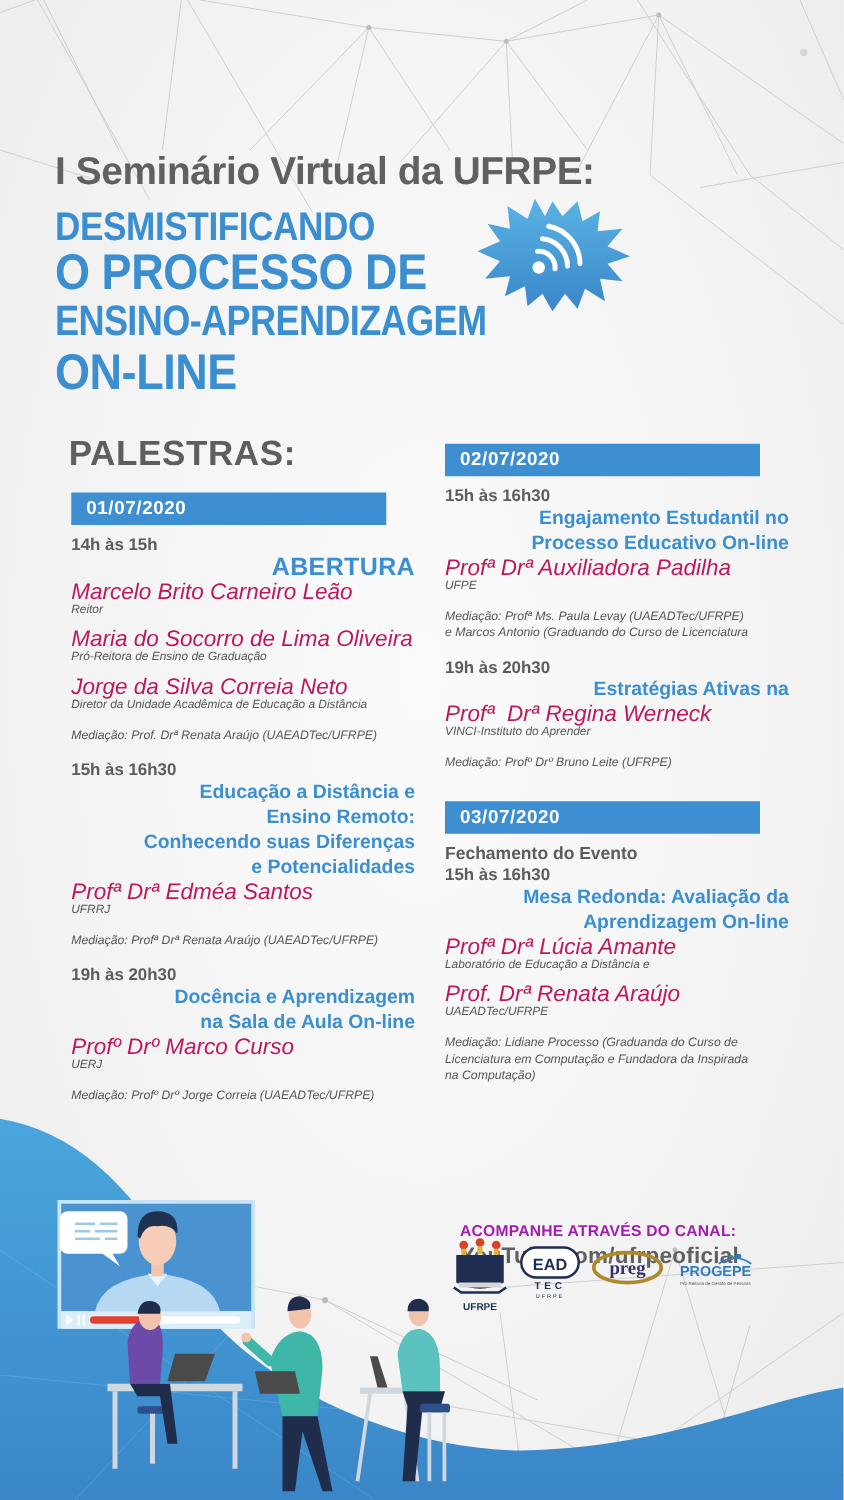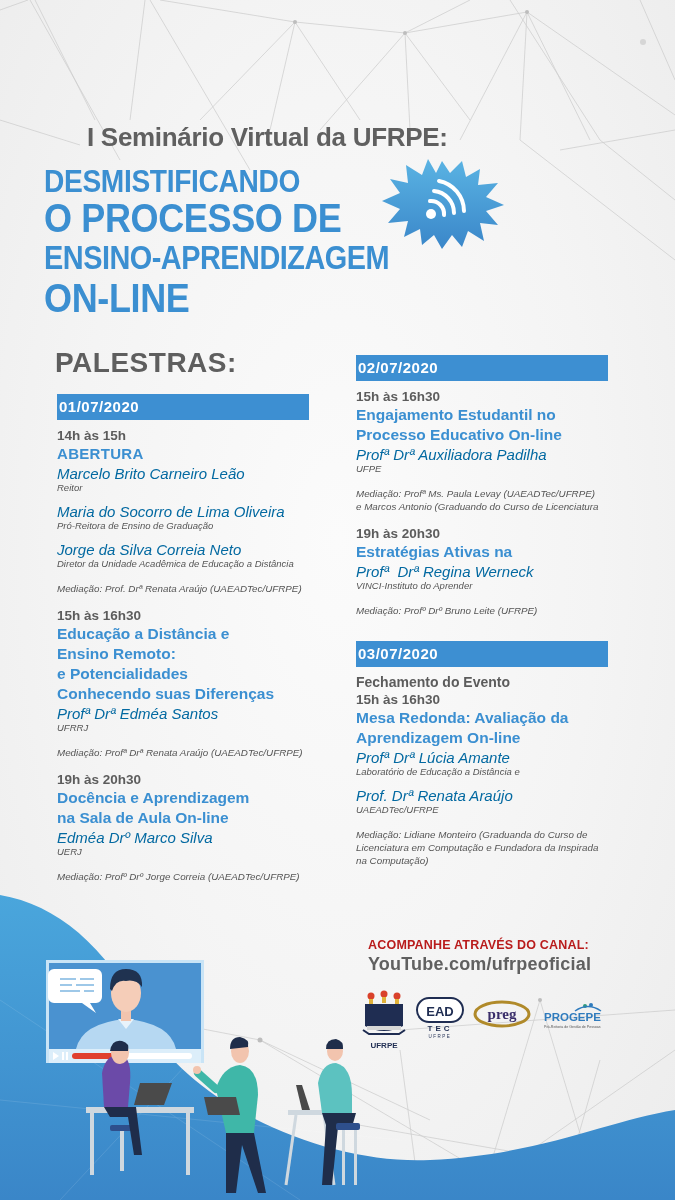--- a/index.html
+++ b/index.html
@@ -11,51 +11,51 @@
     color: #5a5a5a;
   }
   .bg {
     position: absolute; inset: 0;
     background: radial-gradient(ellipse at 50% 45%, #fbfbfb 0%, #f4f4f4 55%, #ececec 100%);
   }
   .net { position: absolute; inset: 0; }
   .blue-wave { position: absolute; left: 0; top: 0; width: 675px; height: 1200px; }
 
   .headline { position: absolute; left: 44px; top: 118px; }
-  .hl-1 { font-size: 26px; font-weight: bold; color: #606060; letter-spacing: -0.3px; line-height: 38px; margin-left: 43px; }
+  .hl-1 { font-size: 31px; font-weight: bold; color: #606060; letter-spacing: -0.3px; line-height: 38px; }
   .hl-2 { font-size: 32px; font-weight: bold; color: #3b8fd1; line-height: 34px; margin-top: 8px; letter-spacing: -0.4px; transform: scaleX(0.88); transform-origin: left; }
   .hl-3 { font-size: 40px; font-weight: bold; color: #3b8fd1; line-height: 40px; letter-spacing: -0.4px; transform: scaleX(0.9); transform-origin: left; }
   .hl-4 { font-size: 34px; font-weight: bold; color: #3b8fd1; line-height: 38px; letter-spacing: -0.6px; transform: scaleX(0.85); transform-origin: left; }
   .hl-5 { font-size: 40px; font-weight: bold; color: #3b8fd1; line-height: 44px; letter-spacing: -0.4px; transform: scaleX(0.9); transform-origin: left; }
 
   .burst { position: absolute; left: 380px; top: 155px; width: 125px; height: 95px; }
 
   .palestras { position: absolute; left: 55px; top: 347px; font-size: 28px; font-weight: bold; color: #5e5e5e; letter-spacing: 0.5px; }
 
   .col { position: absolute; width: 275px; }
   .col-left { left: 57px; top: 394px; }
   .col-right { left: 356px; top: 355px; }
 
   .date-bar {
     background: #3d8fd2; color: #fff; font-weight: bold; font-size: 15px;
-    height: 26px; line-height: 26px; padding-left: 2px; width: 252px; letter-spacing: 0.5px;
+    height: 26px; line-height: 26px; padding-left: 12px; width: 252px; letter-spacing: 0.5px;
     margin-bottom: 7px;
   }
   .time { font-size: 13.5px; font-weight: bold; color: #5c5c5c; line-height: 17px; }
-  .title { font-size: 15.5px; font-weight: bold; color: #3b8fd1; line-height: 20px; }
-  .title.caps { font-size: 15px; letter-spacing: 0.3px; }
-  .speaker { font-size: 15px; font-style: italic; color: #0369a1; line-height: 17px; margin-top: 1px; }
+  .title { font-size: 15.5px; font-weight: bold; color: #3b8fd1; line-height: 20px; text-align: right; }
+  .title.caps { font-size: 20px; letter-spacing: 0.3px; }
+  .speaker { font-size: 18px; font-style: italic; color: #be185d; line-height: 17px; margin-top: 1px; }
   .affil { font-size: 9.5px; font-style: italic; color: #555; line-height: 12px; }
   .med { font-size: 9.8px; font-style: italic; color: #555; line-height: 13px; margin-top: 12px; }
   .gap { height: 8px; }
   .sess-gap { height: 12px; }
   .section-title { font-size: 14px; font-weight: bold; color: #5c5c5c; line-height: 17px; }
 
   .channel { position: absolute; left: 368px; top: 938px; }
-  .ch-1 { font-size: 12.5px; font-weight: bold; color: #b91c1c; letter-spacing: 0.2px; }
+  .ch-1 { font-size: 12.5px; font-weight: bold; color: #a21caf; letter-spacing: 0.2px; margin-top: 40px; }
   .ch-2 { font-size: 18px; font-weight: bold; color: #606060; margin-top: 2px; letter-spacing: 0.2px; }
 
   .logos { position: absolute; left: 357px; top: 990px; width: 260px; height: 65px; }
   .logo { position: absolute; }
 
   .illustration { position: absolute; left: 40px; top: 955px; width: 360px; height: 245px; }
 </style>
 </head>
 <body>
 
@@ -163,33 +163,33 @@
     <div class="speaker">Jorge da Silva Correia Neto</div>
     <div class="affil">Diretor da Unidade Acadêmica de Educação a Distância</div>
     <div class="med">Mediação: Prof. Drª Renata Araújo (UAEADTec/UFRPE)</div>
   </div>
   <div class="sess-gap"></div>
 
   <div>
     <div class="time">15h às 16h30</div>
     <div class="title">Educação a Distância e</div>
     <div class="title">Ensino Remoto:</div>
+    <div class="title">Conhecendo suas Diferenças</div>
     <div class="title">e Potencialidades</div>
-    <div class="title">Conhecendo suas Diferenças</div>
     <div class="speaker">Profª Drª Edméa Santos</div>
     <div class="affil">UFRRJ</div>
     <div class="med">Mediação: Profª Drª Renata Araújo (UAEADTec/UFRPE)</div>
   </div>
   <div class="sess-gap"></div>
 
   <div>
     <div class="time">19h às 20h30</div>
     <div class="title">Docência e Aprendizagem</div>
     <div class="title">na Sala de Aula On-line</div>
-    <div class="speaker">Edméa Drº Marco Silva</div>
+    <div class="speaker">Profº Drº Marco Curso</div>
     <div class="affil">UERJ</div>
     <div class="med">Mediação: Profº Drº Jorge Correia (UAEADTec/UFRPE)</div>
   </div>
 </div>
 
 <div class="col col-right">
   <div class="date-bar">02/07/2020</div>
 
   <div>
     <div class="time">15h às 16h30</div>
@@ -215,21 +215,21 @@
   <div>
     <div class="section-title">Fechamento do Evento</div>
     <div class="time">15h às 16h30</div>
     <div class="title">Mesa Redonda: Avaliação da</div>
     <div class="title">Aprendizagem On-line</div>
     <div class="speaker">Profª Drª Lúcia Amante</div>
     <div class="affil">Laboratório de Educação a Distância e</div>
     <div class="gap"></div>
     <div class="speaker">Prof. Drª Renata Araújo</div>
     <div class="affil">UAEADTec/UFRPE</div>
-    <div class="med">Mediação: Lidiane Monteiro (Graduanda do Curso de</div>
+    <div class="med">Mediação: Lidiane Processo (Graduanda do Curso de</div>
     <div class="affil" style="font-size:9.8px;line-height:13px">Licenciatura em Computação e Fundadora da Inspirada</div>
     <div class="affil" style="font-size:9.8px;line-height:13px">na Computação)</div>
   </div>
 </div>
 
 <div class="channel">
   <div class="ch-1">ACOMPANHE ATRAVÉS DO CANAL:</div>
   <div class="ch-2">YouTube.com/ufrpeoficial</div>
 </div>
 

